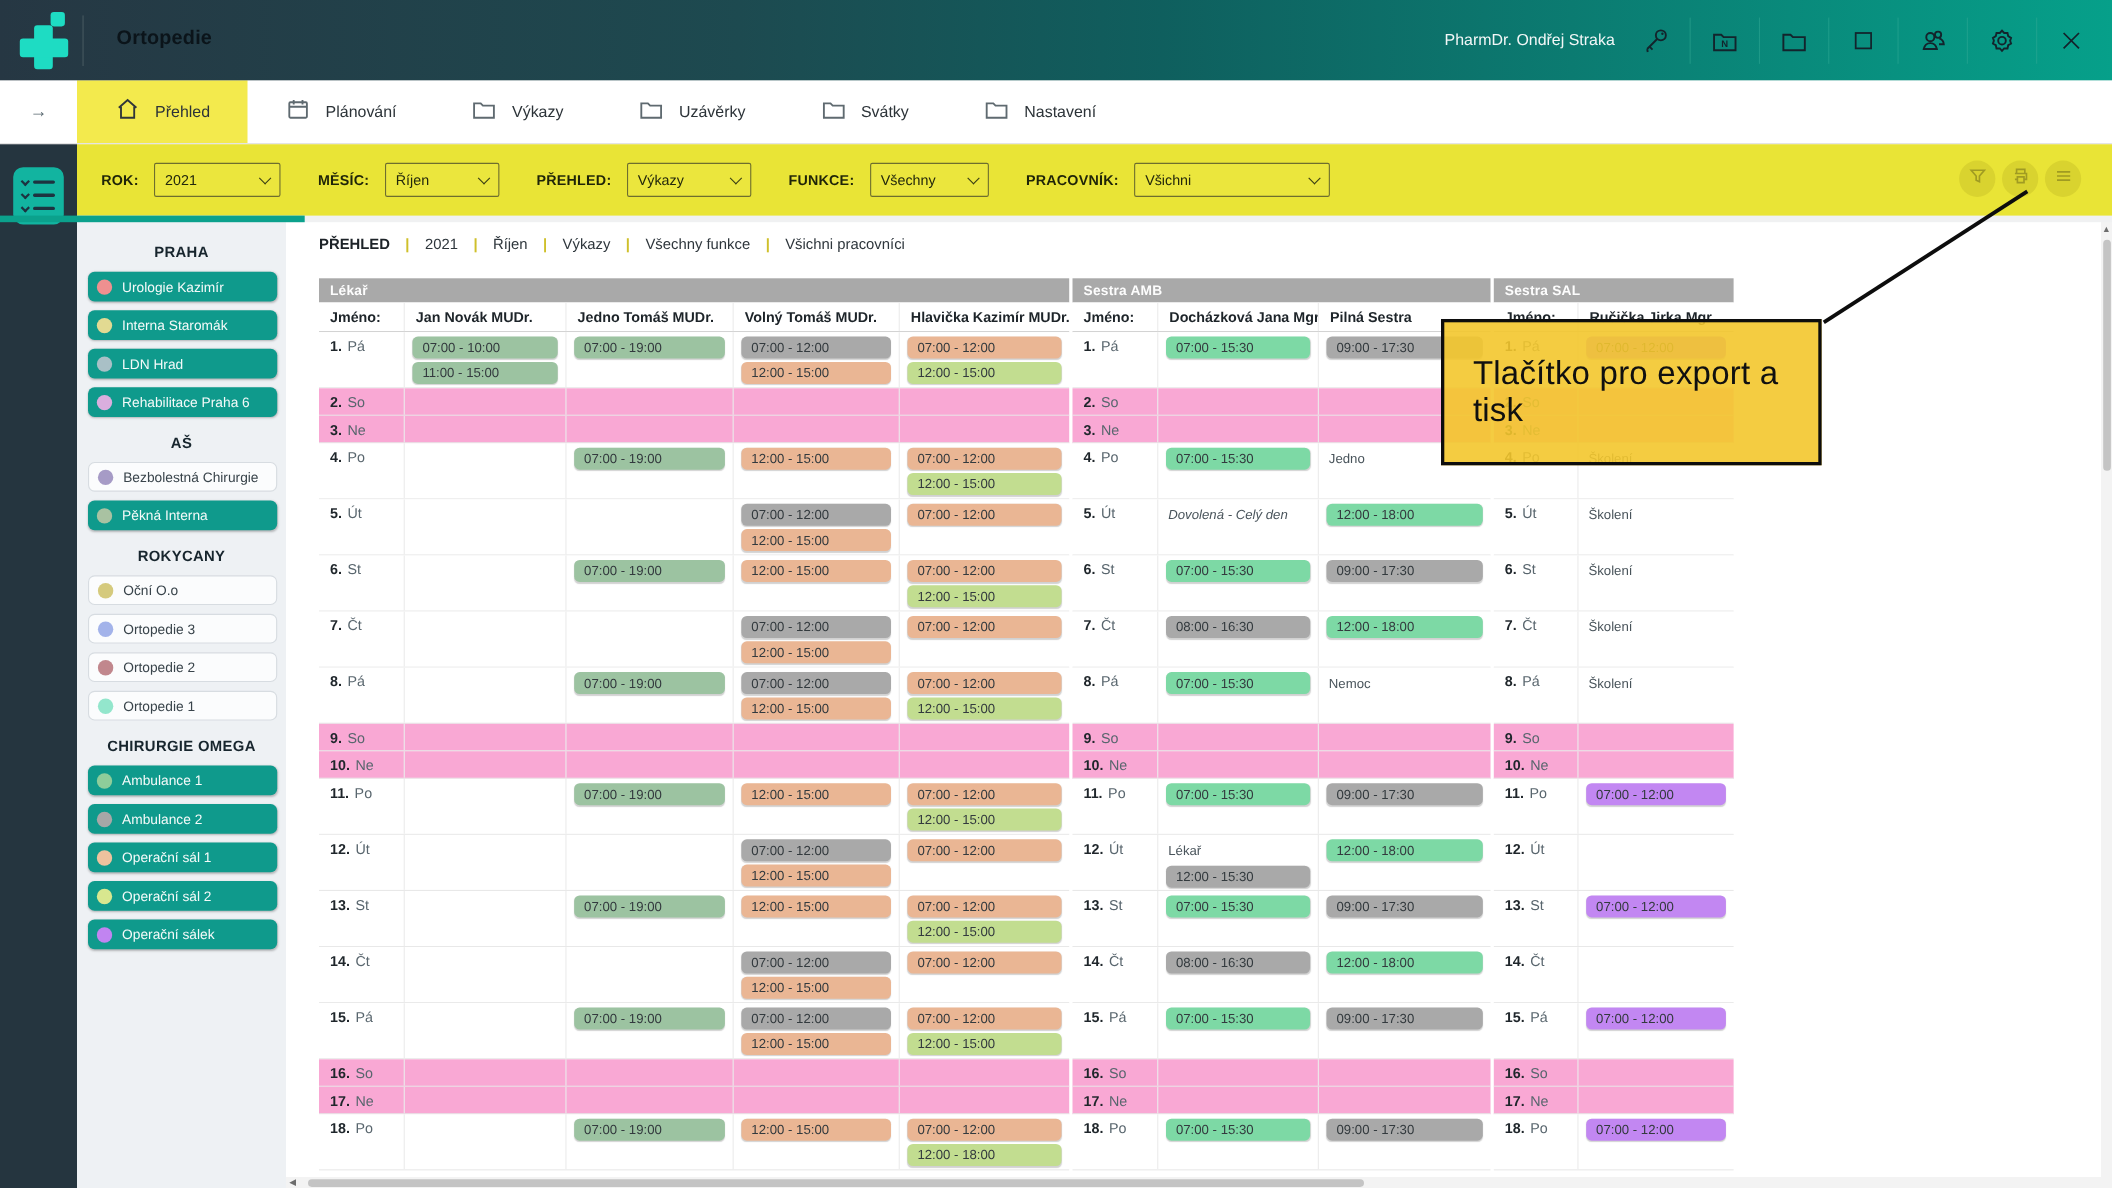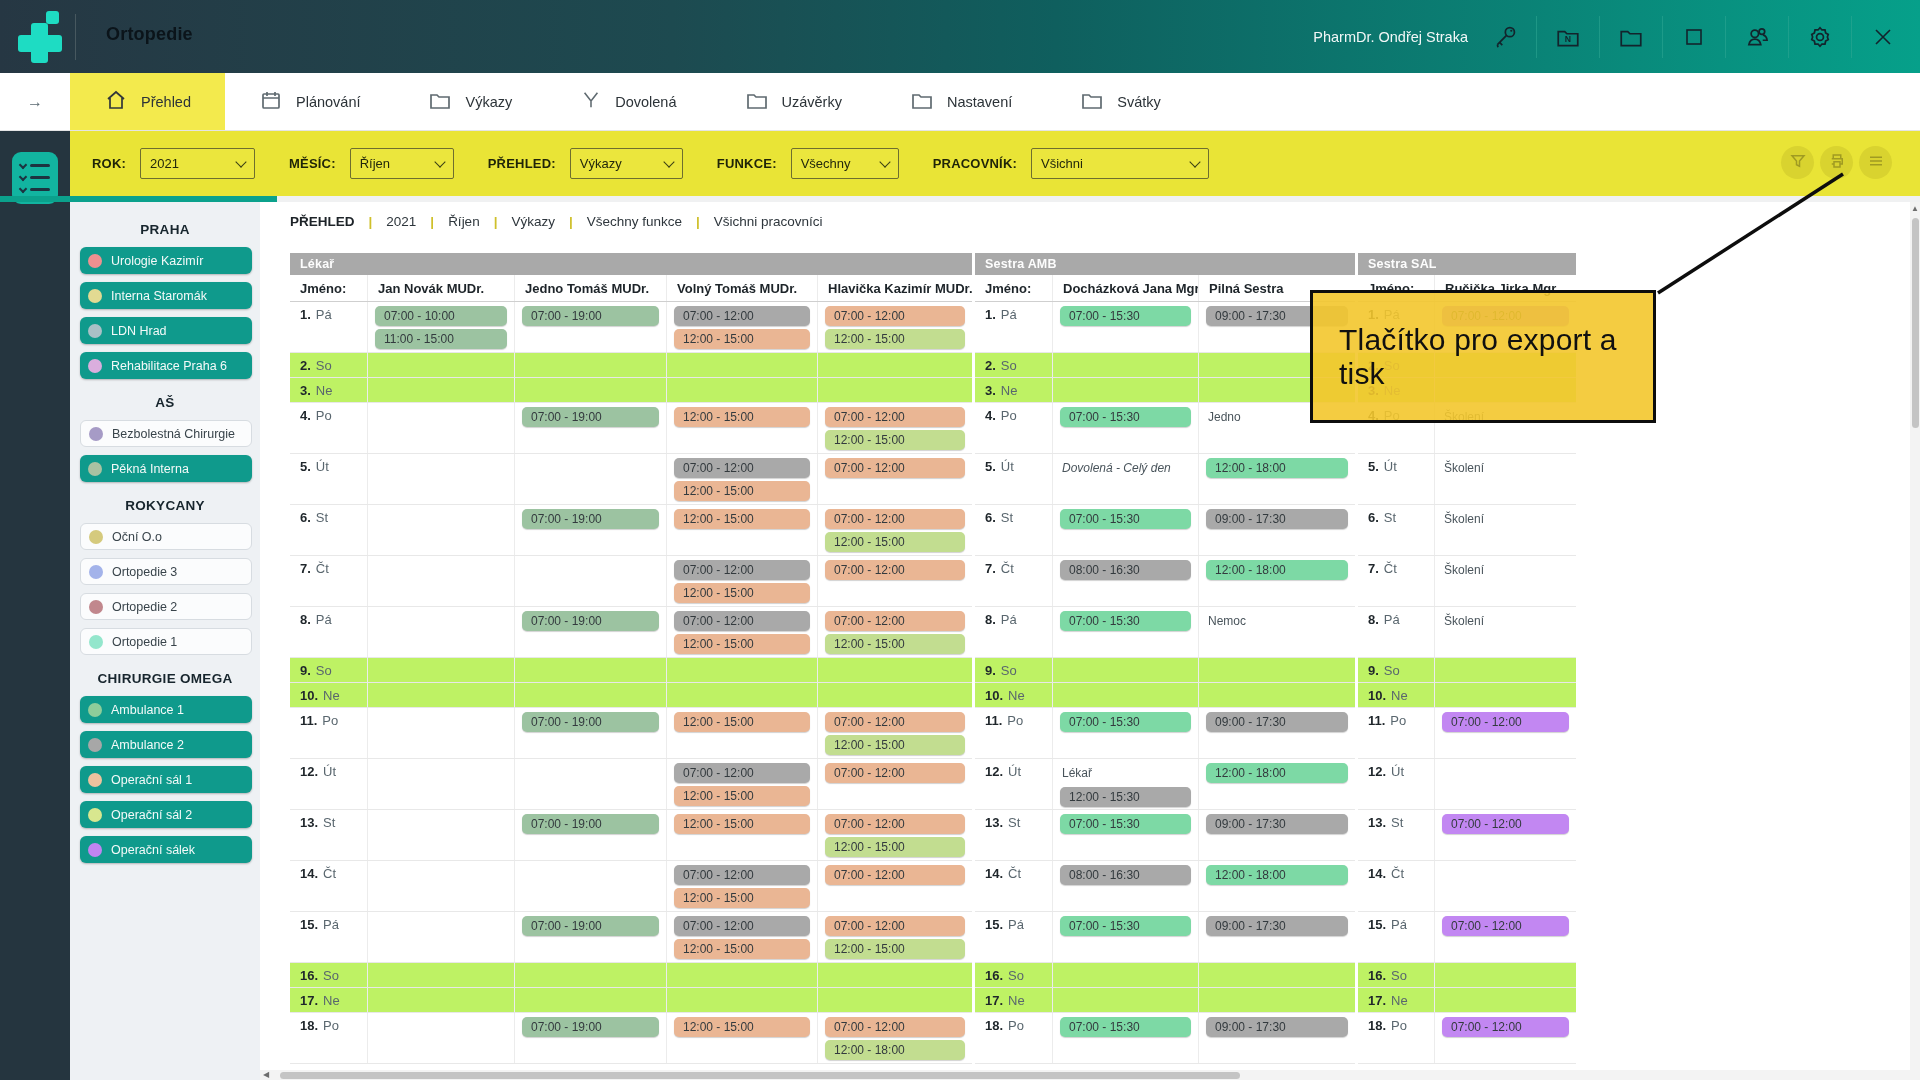--- a/index.html
+++ b/index.html
@@ -78,21 +78,21 @@
 
   .sched { position:absolute; left:30px; top:51px; display:flex; gap:3px; }
   .sgroup { }
   .sg-head { height:22px; background:#a9a9a9; color:#fdfdfd; font-size:12.5px; font-weight:bold;
     display:flex; align-items:center; padding-left:10px; letter-spacing:.2px; }
   .sg-cols { display:flex; border-bottom:1px solid #cfcfcf; background:#fff; }
   .sg-col-h { font-size:13px; font-weight:bold; color:#1d2429; padding:6px 8px 5px 10px; height:26px;
     border-right:1px solid #ececec; white-space:nowrap; overflow:hidden; }
   .sg-col-h:last-child { border-right:none; }
   .srow { display:flex; border-bottom:1px solid #e8e8e8; background:#fff; }
-  .srow.wk { background:#bef264; }
+  .srow.wk { background:#f9a8d4; }
   .scell { border-right:1px solid #ececec; position:relative; }
   .scell:last-child { border-right:none; }
   .daycell { padding:5px 0 0 10px; font-size:13px; color:#59666e; white-space:nowrap; }
   .daycell b { color:#1f262b; margin-right:5px; }
   .pill { height:20px; border-radius:5px; margin:4px 7px 2px 7px; display:flex; align-items:center;
     padding-left:9px; font-size:12px; color:#333a3e; box-shadow:0 1px 1px rgba(0,0,0,.18); cursor:pointer; }
   .pill + .pill { margin-top:3px; }
   .txtentry { height:20px; margin:4px 7px 2px 9px; display:flex; align-items:center; font-size:12px; color:#49545b; }
 
   
@@ -191,42 +191,36 @@
           </svg></span>
         <span class="lbl">Plánování</span>
       </div>
       <div class="tab">
         <span><svg width="24" height="24" viewBox="0 0 24 24">
             <path d="M3 7 h6 l2 2 h10 v11 h-18 z"></path>
           </svg></span>
         <span class="lbl">Výkazy</span>
       </div>
       <div class="tab">
-        <span><svg width="22" height="24" viewBox="0 0 24 24">
-            <path d="M5 4 L12 13 L19 4 M12 13 V20"></path>
+        <span><svg width="24" height="24" viewBox="0 0 24 24">
+            <path d="M3 7 h6 l2 2 h10 v11 h-18 z"></path>
           </svg></span>
-        <span class="lbl">Dovolená</span>
+        <span class="lbl">Uzávěrky</span>
       </div>
       <div class="tab">
         <span><svg width="24" height="24" viewBox="0 0 24 24">
             <path d="M3 7 h6 l2 2 h10 v11 h-18 z"></path>
           </svg></span>
-        <span class="lbl">Uzávěrky</span>
+        <span class="lbl">Svátky</span>
       </div>
       <div class="tab">
         <span><svg width="24" height="24" viewBox="0 0 24 24">
             <path d="M3 7 h6 l2 2 h10 v11 h-18 z"></path>
           </svg></span>
         <span class="lbl">Nastavení</span>
-      </div>
-      <div class="tab">
-        <span><svg width="24" height="24" viewBox="0 0 24 24">
-            <path d="M3 7 h6 l2 2 h10 v11 h-18 z"></path>
-          </svg></span>
-        <span class="lbl">Svátky</span>
       </div>
     </span>
 </div>
 
 <div class="abs filterbar">
   <span id="filters" style="display:flex;align-items:center">
       <div class="f-group">
         <span class="f-label">ROK:</span>
         <div class="f-select" style="width: 115px;">
           <span class="val">2021</span>

